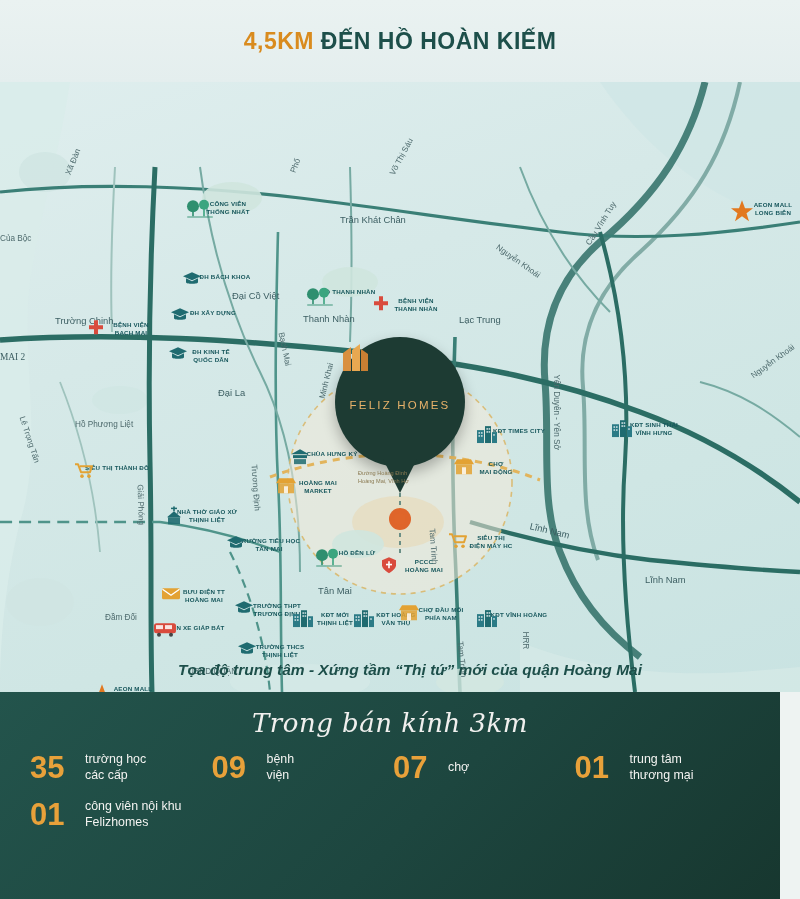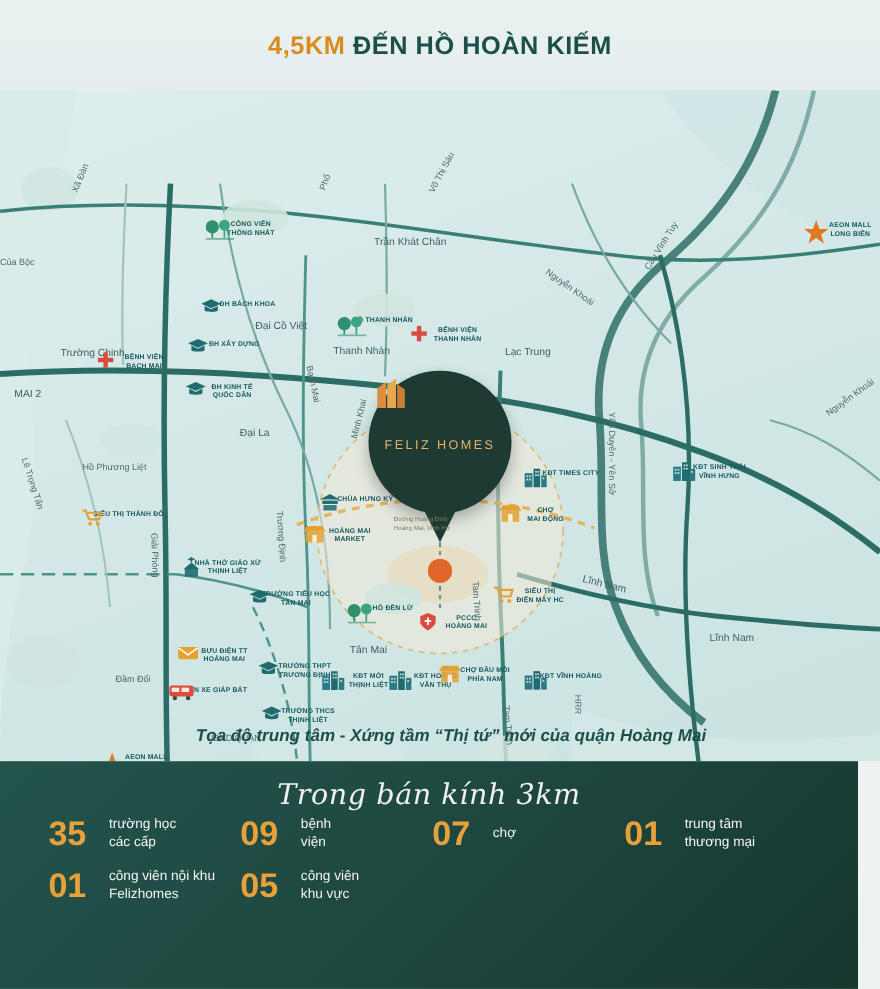--- a/index.html
+++ b/index.html
@@ -94,21 +94,21 @@
     position: absolute; top: 692px; left: 0; width: 780px; height: 207px;
     background: linear-gradient(135deg,#23544c 0%,#1d463f 55%,#17372f 100%);
     color: #fff;
   }
   .panel-title {
     text-align: center; padding-top: 16px;
     font-family: "DejaVu Serif", serif; font-style: italic;
     font-size: 26px; color: #f0f0ee; letter-spacing: .5px;
   }
   .stats {
-    margin-top: 4px; padding: 0 44px;
+    margin-top: 14px; padding: 0 30px;
     display: grid; grid-template-columns: repeat(4,1fr); row-gap: 16px; column-gap: 6px;
   }
   .stat { display: flex; align-items: center; gap: 7px; }
   .stat .num {
     font-size: 31px; font-weight: bold; color: #e8a13a; line-height: 1;
     min-width: 48px; text-align: left;
   }
   .stat .txt { font-size: 12.4px; color: #f3f3f1; line-height: 1.25; }
 </style>
 </head>
@@ -171,21 +171,21 @@
   </svg>
 
   <div class="street" style="left:68px;  top:88px;  transform:rotate(-68deg);">Xã Đàn</div>
   <div class="street" style="left:293px; top:86px;  transform:rotate(-70deg);">Phố</div>
   <div class="street" style="left:392px; top:88px;  transform:rotate(-62deg);">Võ Thị Sáu</div>
   <div class="street big" style="left:340px; top:132px;">Trần Khát Chân</div>
   <div class="street" style="left:497px; top:160px; transform:rotate(35deg);">Nguyễn Khoái</div>
   <div class="street" style="left:588px; top:158px; transform:rotate(-58deg);">Cầu Vĩnh Tuy</div>
   <div class="street" style="left:0px;   top:152px;">Của Bộc</div>
   <div class="street big" style="left:55px; top:233px;">Trường Chinh</div>
-  <div class="street big" style="left:13px; top:270px;">MAI 2</div>
+  <div class="street big" style="left:0px; top:270px;font-family:Liberation Serif, serif;">MAI 2</div>
   <div class="street big" style="left:232px; top:172px;margin-top:36px;">Đại Cồ Việt</div>
   <div class="street big" style="left:303px; top:231px;">Thanh Nhàn</div>
   <div class="street big" style="left:459px; top:232px;">Lạc Trung</div>
   <div class="street" style="left:281px; top:246px; transform:rotate(78deg);">Bạch Mai</div>
   <div class="street big" style="left:218px; top:305px;">Đại La</div>
   <div class="street" style="left:322px; top:312px; transform:rotate(-76deg);">Minh Khai</div>
   <div class="street" style="left:556px; top:288px; transform:rotate(90deg);">Yên Duyên - Yên Sở</div>
   <div class="street" style="left:752px; top:290px; transform:rotate(-36deg);">Nguyễn Khoái</div>
   <div class="street" style="left:75px;  top:338px;">Hồ Phương Liệt</div>
   <div class="street" style="left:22px;  top:330px; transform:rotate(72deg);">Lê Trọng Tấn</div>
@@ -598,19 +598,14 @@
       <div class="stat">
         <div class="num">01</div>
         <div class="txt" style="white-space: pre-line;">trung tâm
 thương mại</div>
       </div>
       <div class="stat">
         <div class="num">01</div>
         <div class="txt" style="white-space: pre-line;">công viên nội khu
 Felizhomes</div>
       </div>
-      <div class="stat">
-        <div class="num">05</div>
-        <div class="txt" style="white-space: pre-line;">công viên
-khu vực</div>
-      </div>
     </div>
 </div>
 
 </body></html>

